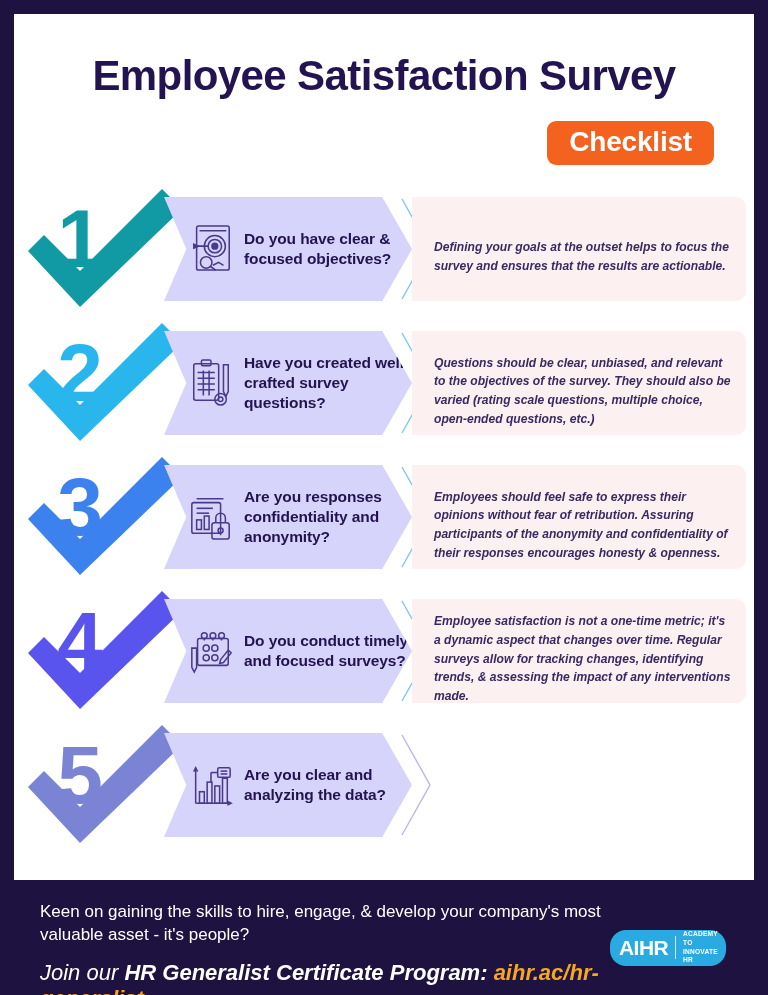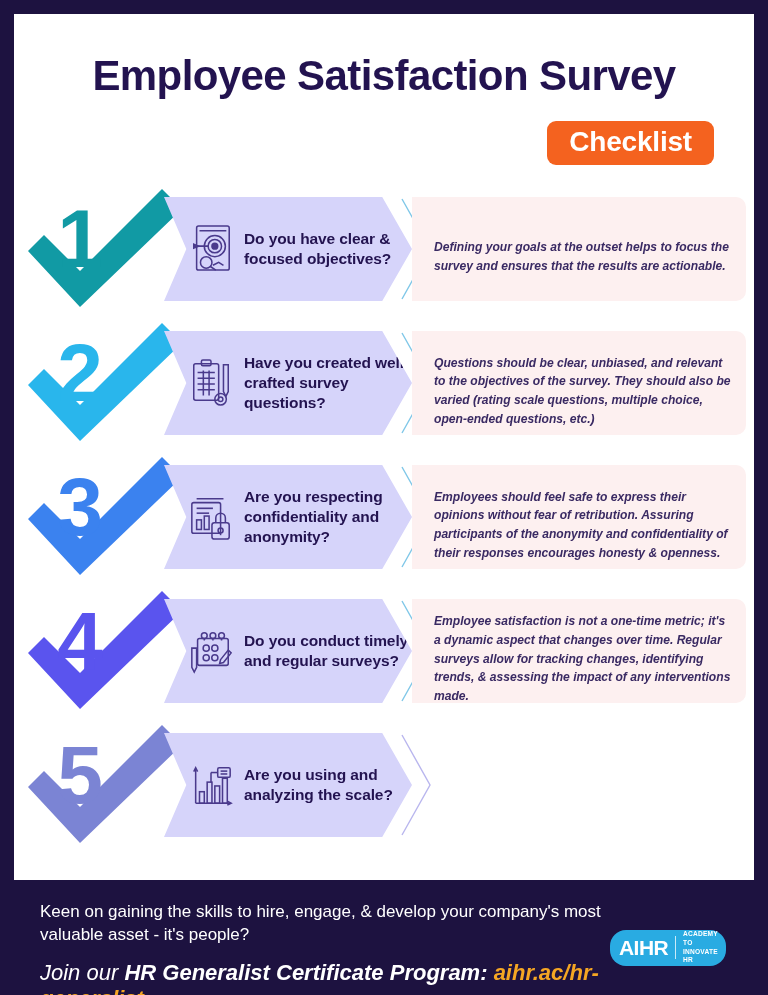--- a/index.html
+++ b/index.html
@@ -299,21 +299,21 @@
               <line x1="9" y1="18" x2="26" y2="18"></line>
                 <line x1="9" y1="23" x2="22" y2="23"></line>
               <rect x="9" y="30" width="5" height="10"></rect>
                 <rect x="17" y="26" width="5" height="14"></rect>
               <rect x="25" y="33" width="18" height="17" rx="2.5"></rect>
               <path d="M29 33 v-5 a5 5 0 0 1 10 0 v5"></path>
               <circle cx="34" cy="41" r="2.6"></circle>
                 <line x1="34" y1="43" x2="34" y2="46"></line>
             </svg>
           </span>
-          <div class="q-text">Are you respecting confidentiality and anonymity?</div>
+          <div class="q-text">Are you responses confidentiality and anonymity?</div>
         </div>
         <div class="chev">
           <svg width="36" height="104" viewBox="0 0 36 104" fill="none">
             <path d="M2 2 L30 52 L2 102" stroke="#7fc7e8" stroke-width="1.4"></path>
           </svg>
         </div>
         <div class="d-panel">
           <div class="d-text">Employees should feel safe to express their opinions without fear of retribution. Assuring participants of the anonymity and confidentiality of their responses encourages honesty &amp; openness.</div>
         </div>
       </div>
@@ -336,21 +336,21 @@
                 <line x1="26" y1="14" x2="26" y2="16"></line>
                 <line x1="35" y1="14" x2="35" y2="16"></line>
               <circle cx="19" cy="24" r="3.2"></circle>
                 <circle cx="28" cy="24" r="3.2"></circle>
               <circle cx="19" cy="34" r="3.2"></circle>
                 <circle cx="28" cy="34" r="3.2"></circle>
               <path d="M34 36 l8 -10 3 3 -8 10 -4 1 z"></path>
               <path d="M4 24 l5 0 0 20 -2.5 5 -2.5 -5 z"></path>
             </svg>
           </span>
-          <div class="q-text">Do you conduct timely and regular surveys?</div>
+          <div class="q-text">Do you conduct timely and focused surveys?</div>
         </div>
         <div class="chev">
           <svg width="36" height="104" viewBox="0 0 36 104" fill="none">
             <path d="M2 2 L30 52 L2 102" stroke="#7fc7e8" stroke-width="1.4"></path>
           </svg>
         </div>
         <div class="d-panel">
           <div class="d-text">Employee satisfaction is not a one-time metric; it's a dynamic aspect that changes over time. Regular surveys allow for tracking changes, identifying trends, &amp; assessing the impact of any interventions made.</div>
         </div>
       </div>
@@ -373,21 +373,21 @@
               <rect x="20" y="24" width="5" height="22"></rect>
               <rect x="28" y="28" width="5" height="18"></rect>
               <rect x="36" y="20" width="5" height="26"></rect>
               <line x1="24" y1="24" x2="24" y2="14"></line>
                 <line x1="24" y1="14" x2="31" y2="14"></line>
               <rect x="31" y="9" width="13" height="10" rx="1.5"></rect>
               <line x1="34" y1="12.5" x2="41" y2="12.5"></line>
                 <line x1="34" y1="15.5" x2="41" y2="15.5"></line>
             </svg>
           </span>
-          <div class="q-text">Are you using and analyzing the scale?</div>
+          <div class="q-text">Are you clear and analyzing the data?</div>
         </div>
         <div class="chev">
           <svg width="36" height="104" viewBox="0 0 36 104" fill="none">
             <path d="M2 2 L30 52 L2 102" stroke="#b9b6ee" stroke-width="1.4"></path>
           </svg>
         </div>
       </div>
 
     </div>
   </div>

